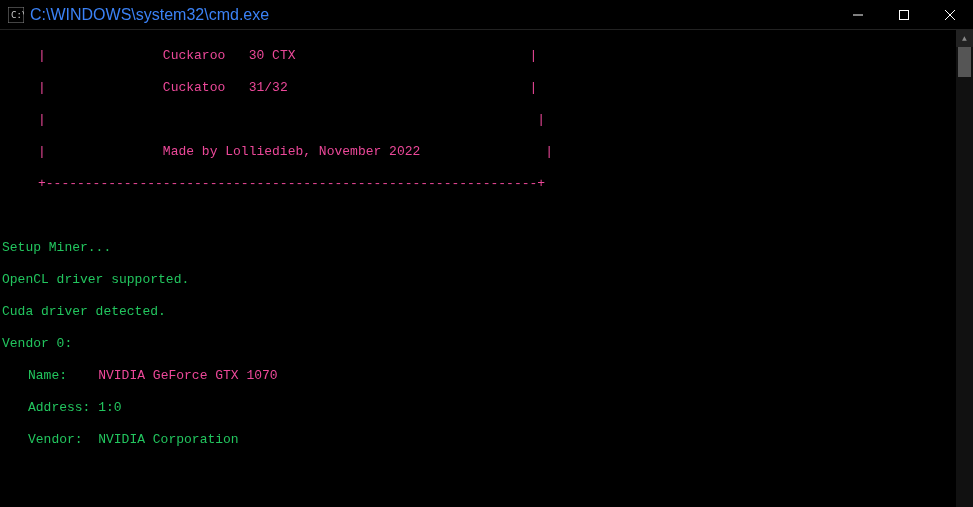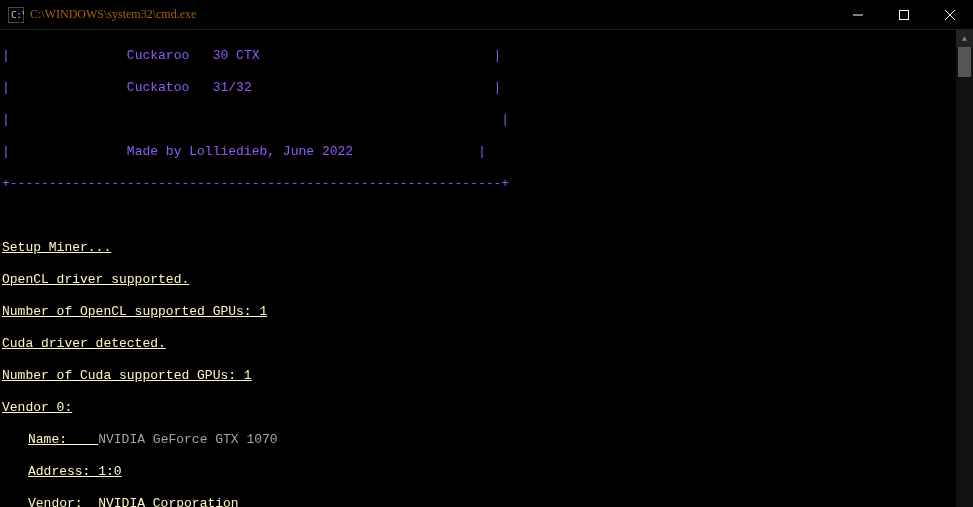--- a/index.html
+++ b/index.html
@@ -25,23 +25,23 @@
     align-items: center;
     gap: 6px;
     padding-left: 8px;
   }
   .app-icon {
     width: 16px;
     height: 16px;
     display: inline-block;
   }
   .title-text {
-    color: #a16207;
-    font-size: 12px;
-    font-family: Liberation Serif, serif;
+    color: #3b82f6;
+    font-size: 16px;
+    font-family: Liberation Sans, sans-serif;
   }
   .window-controls {
     display: flex;
     height: 100%;
   }
   .win-btn {
     width: 46px;
     height: 30px;
     display: flex;
     align-items: center;
@@ -82,23 +82,23 @@
   }
   .scroll-thumb {
     position: absolute;
     top: 17px;
     left: 2px;
     width: 13px;
     height: 30px;
     background: #555;
   }
   .line { display: block; }
-  .blue { color: #8b5cf6; }
-  .green { color: #a3a3a3; }
-  .white { color: #fef9c3; text-decoration: underline; }
+  .blue { color: #ec4899; margin-left: 36px; }
+  .green { color: #ec4899; }
+  .white { color: #22c55e; }
   .indent1 { padding-left: 26px; }
 </style>
 </head>
 <body>
 
 <div class="titlebar">
   <div class="title-left">
     <span class="app-icon">
       <svg viewBox="0 0 16 16">
           <rect x="0" y="0" width="16" height="16" fill="#000" stroke="#888"></rect>
@@ -125,28 +125,26 @@
         </svg>
     </div>
   </div>
 </div>
 
 <div class="terminal-wrap">
   <div class="terminal">
 <span class="line blue"><span>|</span>               <span>Cuckaroo</span>   <span>30 CTX</span>                              <span>|</span></span>
 <span class="line blue"><span>|</span>               <span>Cuckatoo</span>   <span>31/32</span>                               <span>|</span></span>
 <span class="line blue"><span>|</span>                                                               <span>|</span></span>
-<span class="line blue"><span>|</span>               <span>Made by Lolliedieb, June 2022</span>                <span>|</span></span>
+<span class="line blue"><span>|</span>               <span>Made by Lolliedieb, November 2022</span>                <span>|</span></span>
 <span class="line blue">+---------------------------------------------------------------+</span>
 <span class="line">&nbsp;</span>
 <span class="line white">Setup Miner...</span>
 <span class="line white">OpenCL driver supported.</span>
-<span class="line white">Number of OpenCL supported GPUs: 1</span>
 <span class="line white">Cuda driver detected.</span>
-<span class="line white">Number of Cuda supported GPUs: 1</span>
 <span class="line white">Vendor 0:</span>
 <span class="line indent1"><span class="white">Name:    </span><span class="green">NVIDIA GeForce GTX 1070</span></span>
 <span class="line white indent1">Address: 1:0</span>
 <span class="line white indent1">Vendor:  NVIDIA Corporation</span>
 
 
 
 
 
 

